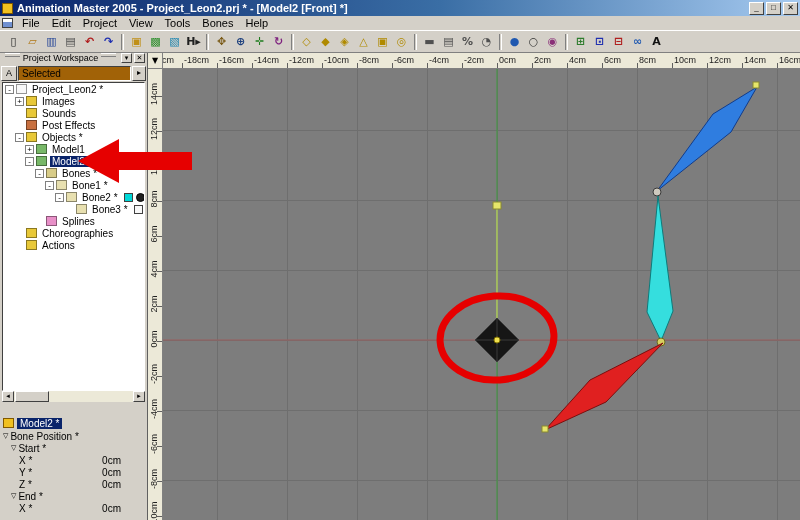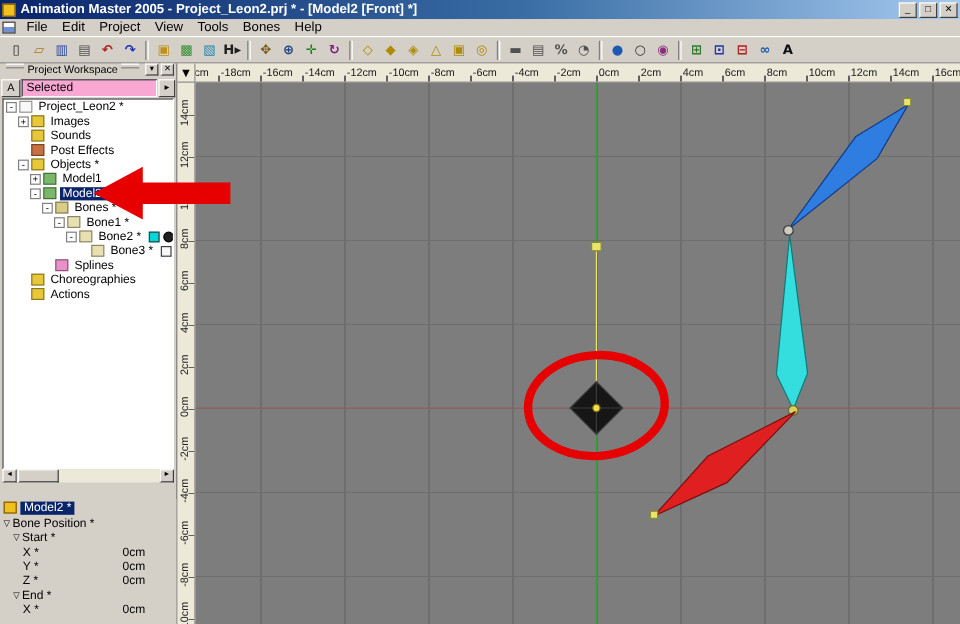--- a/index.html
+++ b/index.html
@@ -44,21 +44,21 @@
   .ph-line{flex:1;height:4px;border-top:1px solid #ffffff;border-bottom:1px solid #808080;margin:0 3px;}
   .ph-title{font-size:9px;white-space:nowrap;}
   .ph-btn{width:11px;height:10px;margin-left:2px;background:#d4d0c8;border:1px solid;
     border-color:#ffffff #404040 #404040 #ffffff;font-size:7px;line-height:8px;text-align:center;flex:none;}
   .hdr-workspace{top:0;}
   .hdr-props{top:350px;}
 
   .selector-row{position:absolute;left:1px;top:13px;width:145px;height:15px;display:flex;gap:1px;}
   .sel-a{width:16px;background:#d4d0c8;border:1px solid;border-color:#ffffff #404040 #404040 #ffffff;
     font-size:9px;text-align:center;line-height:12px;}
-  .sel-combo{flex:1;background:#f9a8d4;border:1px solid;border-color:#404040 #ffffff #ffffff #404040;
+  .sel-combo{flex:1;background:#a16207;border:1px solid;border-color:#404040 #ffffff #ffffff #404040;
     font-size:10px;padding:0 3px;display:flex;align-items:center;}
   .sel-next{width:14px;background:#d4d0c8;border:1px solid;border-color:#ffffff #404040 #404040 #ffffff;
     font-size:8px;text-align:center;line-height:12px;}
 
   .tree{position:absolute;left:2px;top:29px;width:143px;height:309px;background:#ffffff;
     border:1px solid;border-color:#404040 #ffffff #ffffff #404040;overflow:hidden;}
   .tree-row{height:12px;display:flex;align-items:center;white-space:nowrap;font-size:10px;}
   .indent{flex:none;display:inline-block;height:1px;}
   .expander{flex:none;width:9px;height:9px;border:1px solid #808080;background:#fff;
     font-size:8px;line-height:7px;text-align:center;margin-right:2px;}

